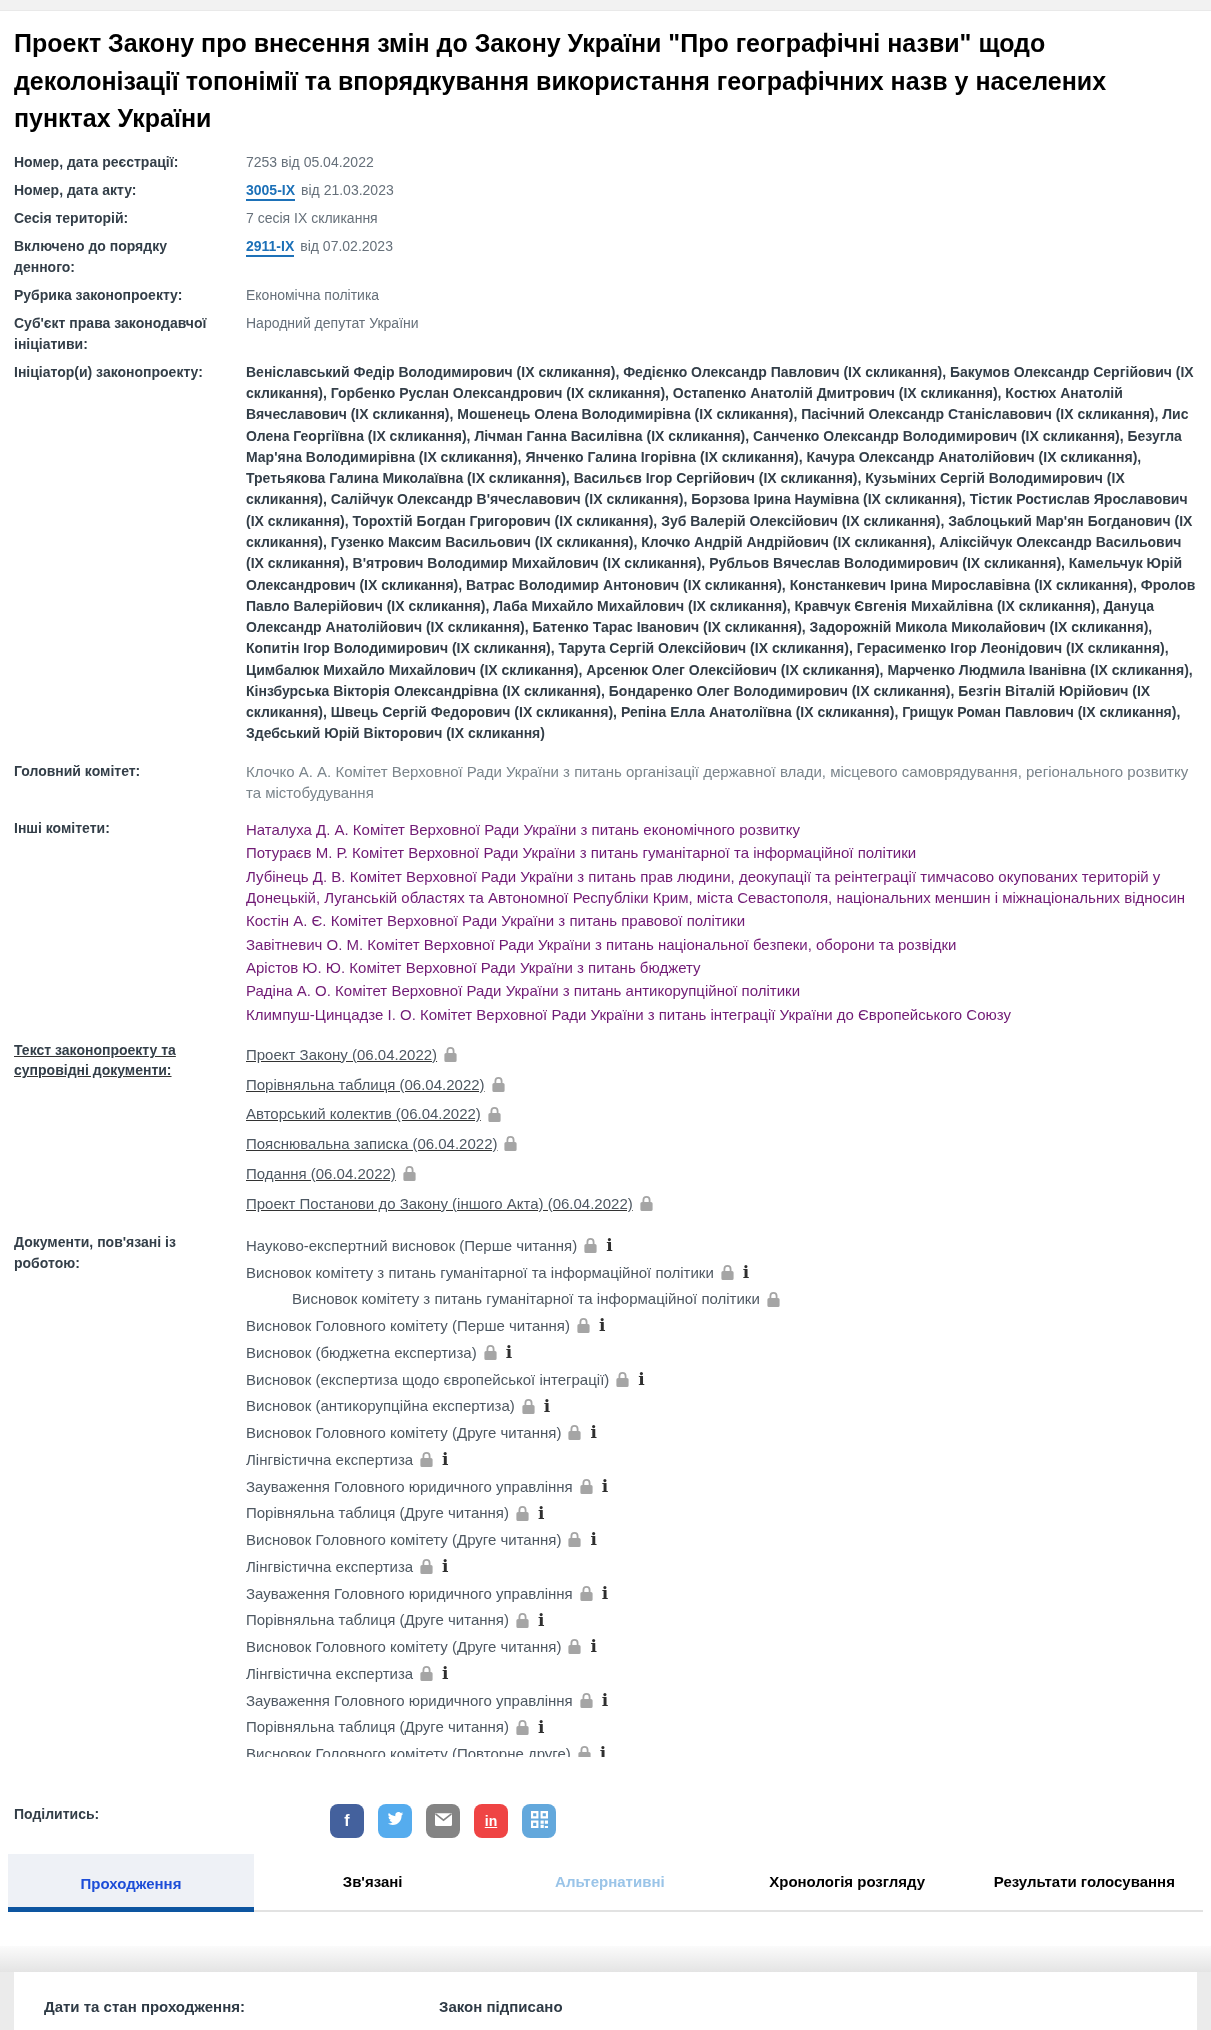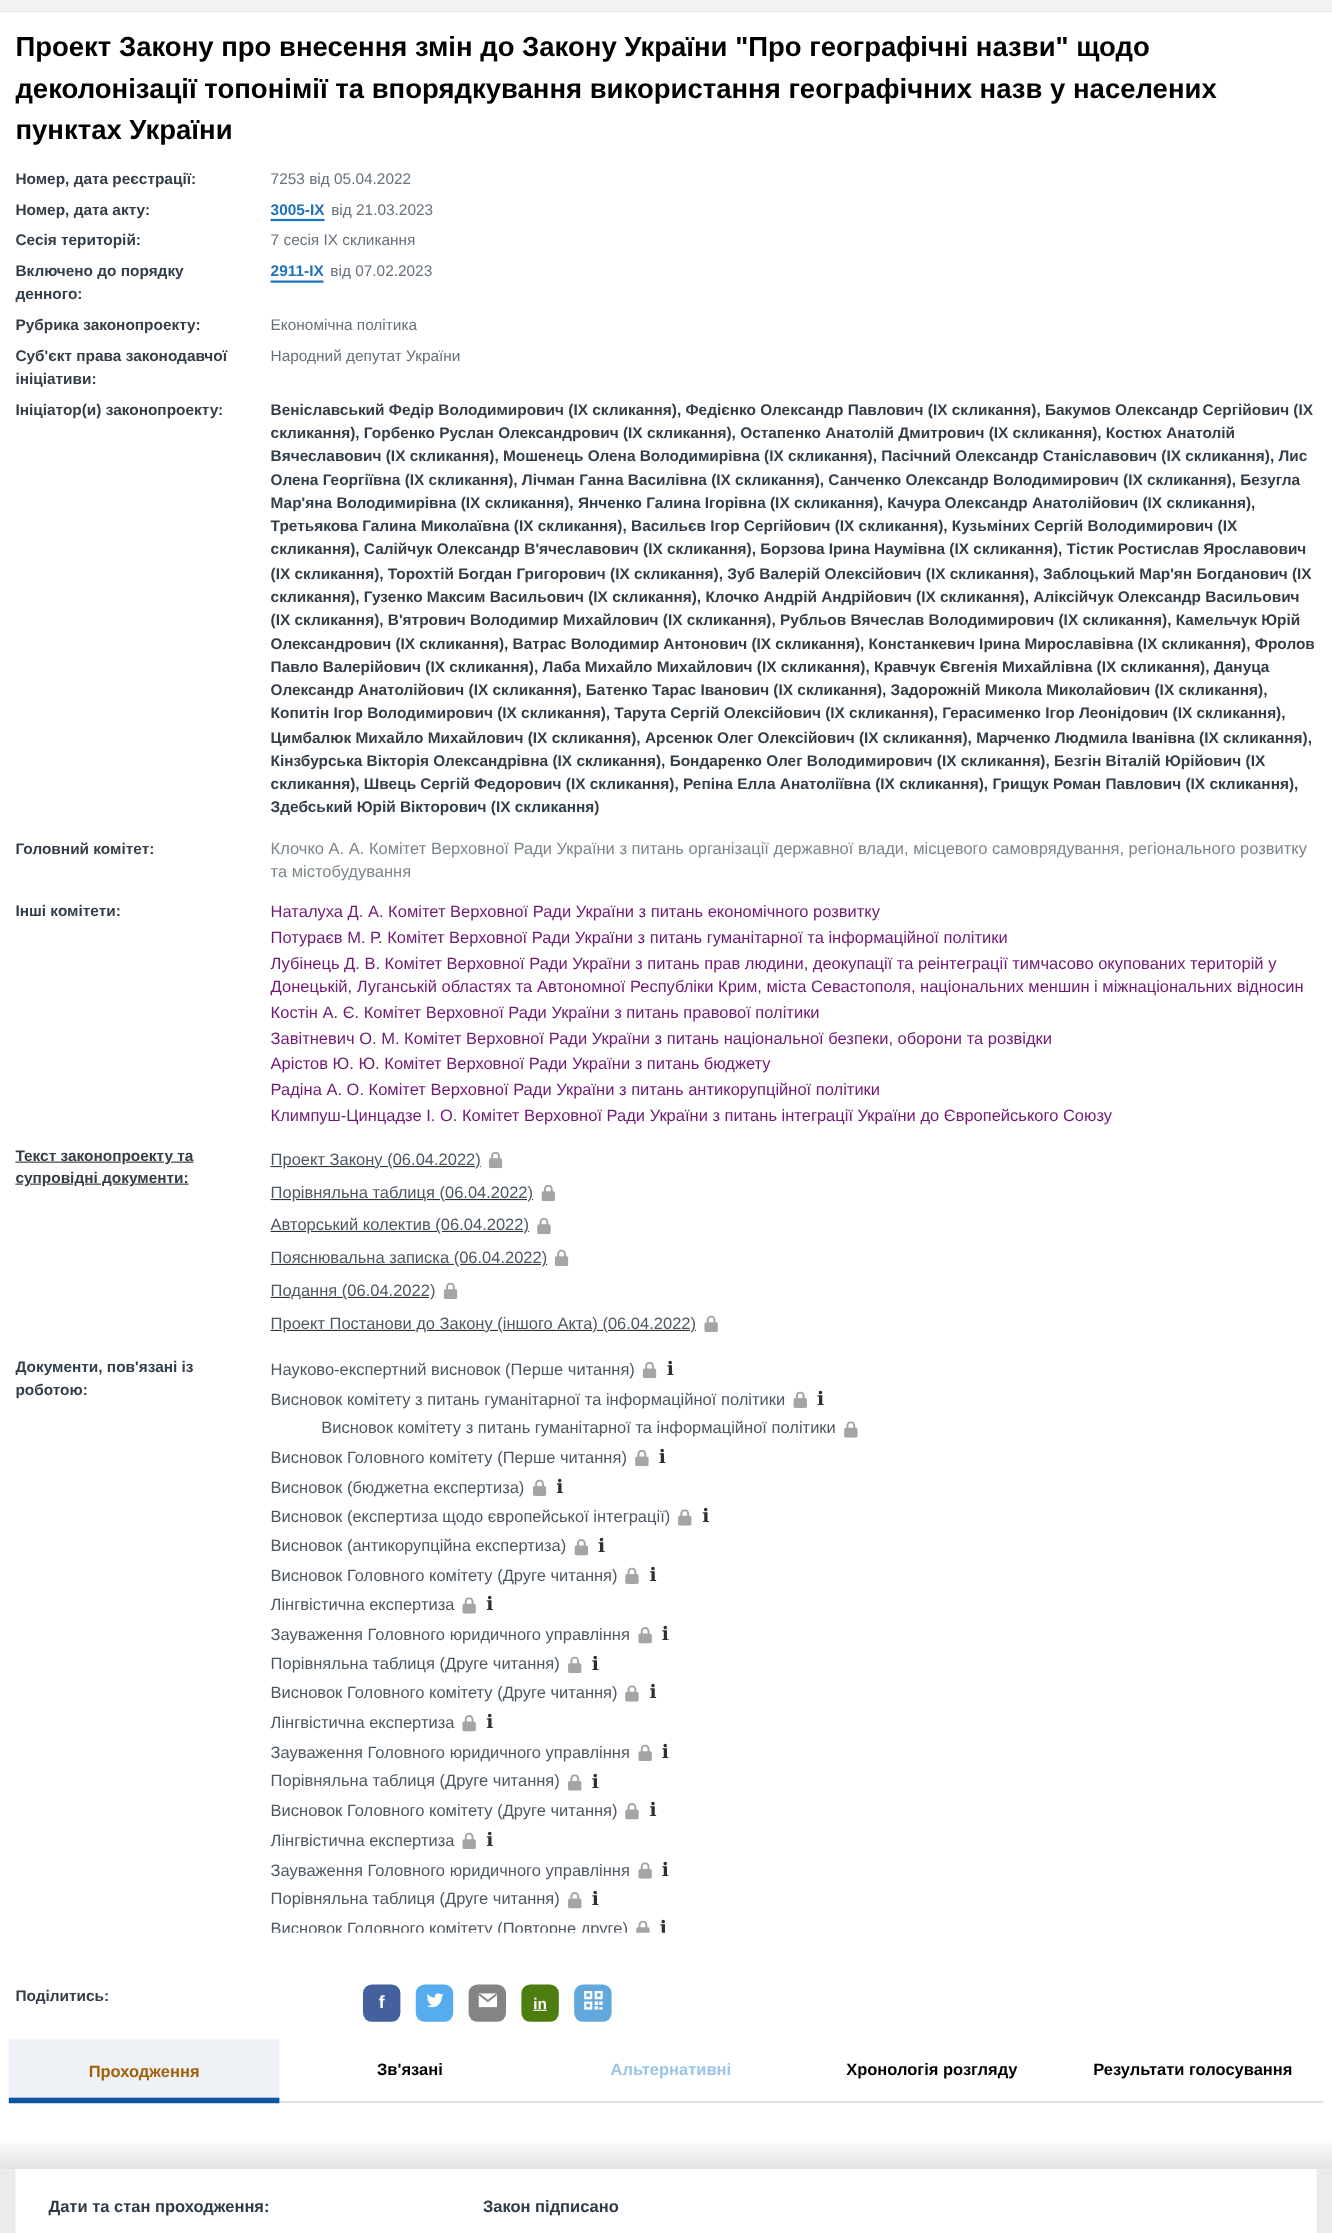--- a/index.html
+++ b/index.html
@@ -41,21 +41,21 @@
   .tabs{
     display:flex;align-items:stretch;border-bottom:2px solid #e2e2e2;
     margin:16px 8px 0 8px;
   }
   .tab{
     font-size:15px;font-weight:700;color:#000000;cursor:pointer;
     display:flex;align-items:center;justify-content:center;
     padding:19px 6px 20px;flex:1;
   }
   .tab.active{
-    flex:0 0 234px;background:#eef1f6;color:#a16207;
+    flex:0 0 234px;background:#eef1f6;color:#1d4ed8;
     border-bottom:5px solid #0d55a0;margin-bottom:-2px;padding-bottom:13px;
   }
   .tab.disabled{color:#9ac4e8;}
   .bottom-block{position:absolute;top:1756px;left:0;width:1211px;}
   .footer{margin-top:34px;}
   .gray-band{height:26px;background:linear-gradient(180deg,#fbfbfb 0%,#e4e4e4 100%);}
   .footer-bg{background:#ebebeb;padding:0 14px;}
   .card{background:#fff;padding:26px 30px 0;min-height:118px;}
   .t-header{display:grid;grid-template-columns:395px 1fr;font-weight:700;color:#2e3a45;font-size:15px;padding-bottom:18px;border-bottom:2px solid #dcdcdc;}
   .svg-white{fill:#fff;}
@@ -437,21 +437,21 @@
 
   <div class="share-btn" style="background: rgb(132, 132, 132);">
 
     <span><svg width="17" height="13" viewBox="0 0 16 12">
               <rect class="svg-white" x="0" y="0" width="16" height="12" rx="1"></rect>
               <path d="M.5.8 8 6.6 15.5.8" stroke="#848484" stroke-width="1.5" fill="none"></path>
             </svg></span>
 
   </div>
 
-  <div class="share-btn" style="background: #4d7c0f; text-decoration: underline;">
+  <div class="share-btn" style="background: #ef4444; text-decoration: underline;">
 
     <span class="txt" style="font-size:14px;">in</span>
 
   </div>
 
   <div class="share-btn" style="background: rgb(99, 168, 220);">
 
     <span><svg width="17" height="17" viewBox="0 0 16 16">
               <path class="svg-white" fill-rule="evenodd" d="M0 0h7v7H0zm2 2h3v3H2zM9 0h7v7H9zm2 2h3v3h-3zM0 9h7v7H0zm2 2h3v3H2zM9 9h3v3H9zm4 0h3v3h-3zm-4 4h3v3H9zm4 1h3v2h-3z"></path>
             </svg></span>

